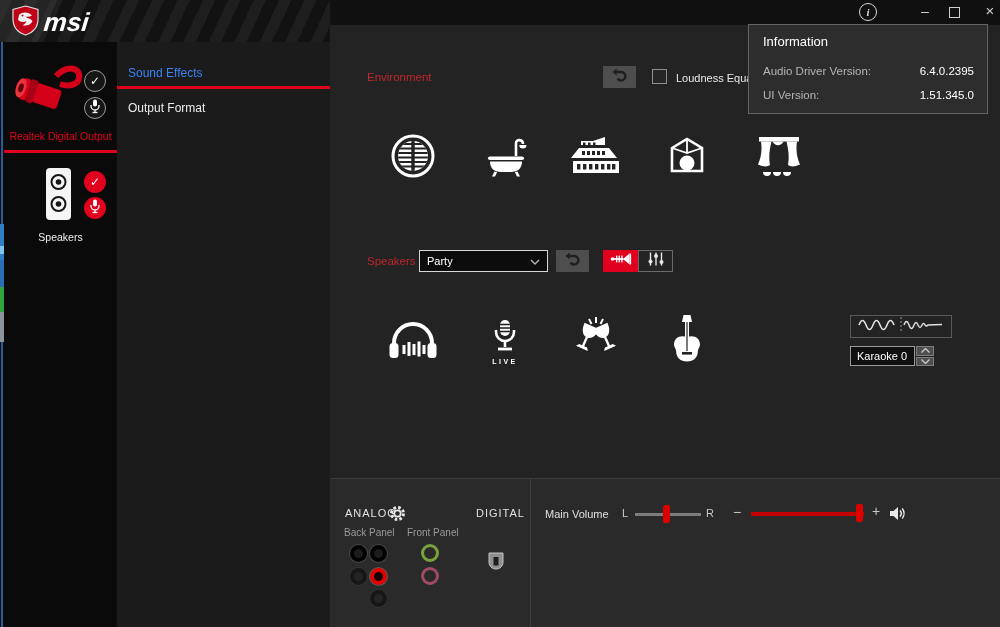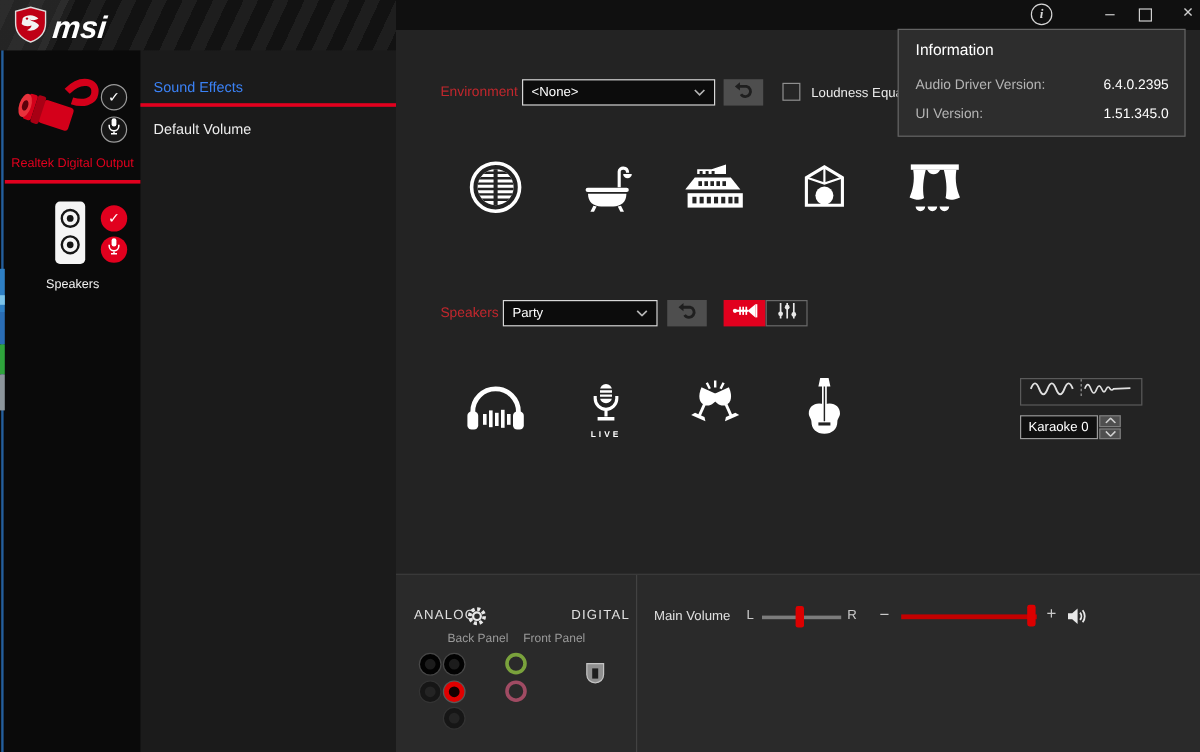--- a/index.html
+++ b/index.html
@@ -93,21 +93,21 @@
   .karaoke-value { flex:1; background:#101010; border:1px solid #9a9a9a; font-size:11px; color:#fff; display:flex; align-items:center; padding-left:6px; }
   .spinner { width:18px; display:flex; flex-direction:column; margin-left:1px; }
   .spin-btn { flex:1; background:#4f4f4f; border:1px solid #7d7d7d; display:flex; align-items:center; justify-content:center; }
   .spin-btn + .spin-btn { margin-top:1px; }
 
   
   .io-lbl { font-size:11px; color:#e0e0e0; letter-spacing:1px; }
   .lbl-analog { left:345px; top:507px; }
   .gear { left:389px; top:505px; }
   .lbl-digital { left:476px; top:507px; }
-  .panel-lbl { font-size:10px; color:#9a9a9a;margin-left:29px; }
+  .panel-lbl { font-size:10px; color:#9a9a9a; }
   .lbl-back { left:344px; top:527px; }
   .lbl-front { left:407px; top:527px; }
   .jack { position:absolute; width:17px; height:17px; border-radius:50%; }
   .jack-black { background:#1c1c1c; border:4px solid #020202; box-shadow:0 0 0 1px #474747; }
   .jack-dim { background:#242424; border:4px solid #161616; box-shadow:0 0 0 1px #333; }
   .jack-red { background:#140000; border:4px solid #e00000; box-shadow:0 0 0 1px #585858; }
   .jack-ring { width:18px; height:18px; background:transparent; }
   .jack-green { border:3px solid #7aa23c; }
   .jack-pink { border:3px solid #a04b63; }
   .j-b1 { left:350px; top:545px; } .j-b2 { left:370px; top:545px; }
@@ -222,31 +222,23 @@
         <path d="M1 6 v1 a4 4 0 0 0 8 0 v-1" fill="none" stroke="#fff" stroke-width="1.3"></path>
         <line x1="5" y1="11.5" x2="5" y2="13" stroke="#fff" stroke-width="1.3"></line>
         <line x1="2.5" y1="13.5" x2="7.5" y2="13.5" stroke="#fff" stroke-width="1.3"></line>
       </svg>
     </span>
   </div>
   <div class="abs dev-label2">Speakers</div>
 
   <div class="abs tab1">Sound Effects</div>
   <div class="abs tab-underline"></div>
-  <div class="abs tab2">Default Volume</div>
+  <div class="abs tab2">Output Format</div>
 
   <div class="abs lbl-red lbl-env">Environment</div>
-  <div class="abs select select-env">
-    <span>&lt;None&gt;</span>
-    <span>
-      <svg width="10" height="6" viewBox="0 0 10 6">
-          <path d="M1 1 L5 5 L9 1" stroke="#b5b5b5" stroke-width="1.4" fill="none"></path>
-        </svg>
-    </span>
-  </div>
   <div class="abs btn-reset reset-env">
     <span>
       <svg width="16" height="14" viewBox="0 0 16 14">
         <path d="M4 4 H10 A4.3 4.3 0 1 1 5.5 10.5" fill="none" stroke="#1f1f1f" stroke-width="2.4"></path>
         <polygon points="4.6,0.6 4.6,7.4 0.4,4" fill="#1f1f1f"></polygon>
       </svg>
     </span>
   </div>
   <div class="abs checkbox"></div>
   <div class="abs lbl-loudness">Loudness Equalization</div>

